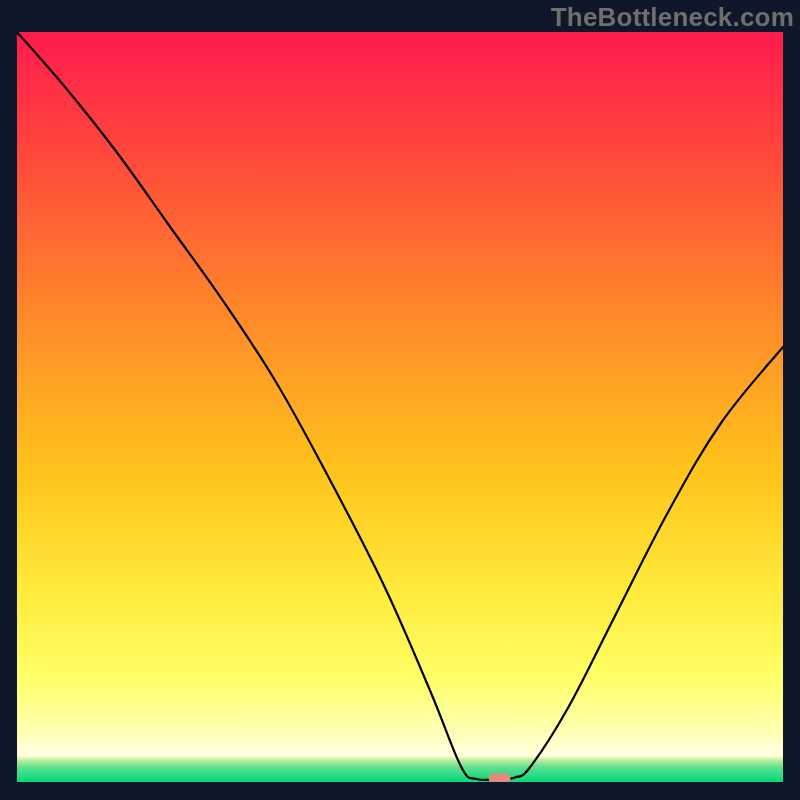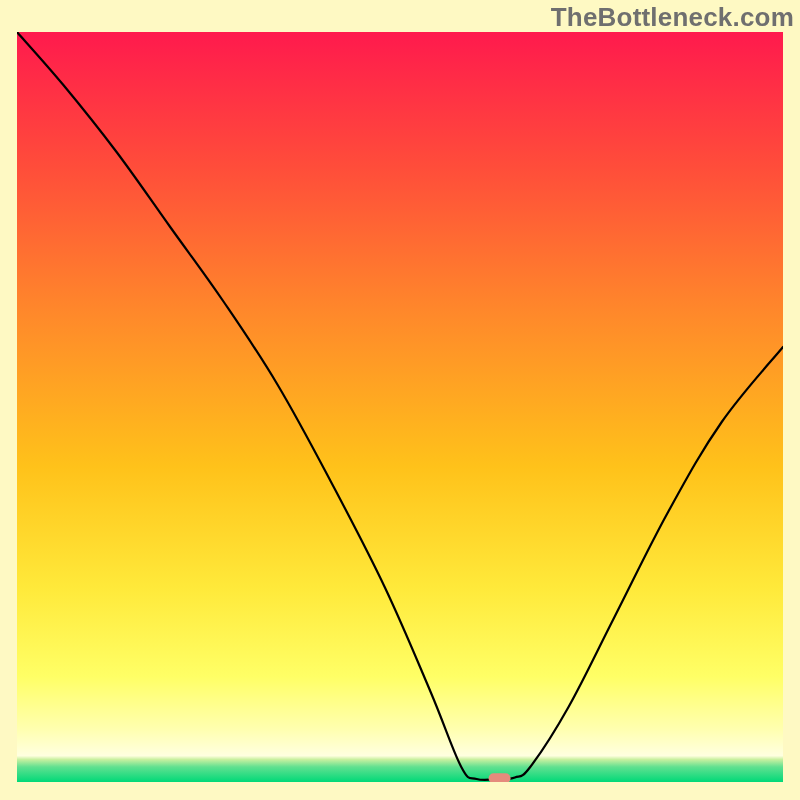--- a/index.html
+++ b/index.html
@@ -1,21 +1,21 @@
 <!DOCTYPE html>
 <html><head>
 <meta charset="utf-8">
 <style>
   * { margin: 0; padding: 0; box-sizing: border-box; }
   html, body { width: 800px; height: 800px; overflow: hidden; background: #000; }
   .frame {
     position: relative;
     width: 800px;
     height: 800px;
-    background: #fef9c3;
+    background: #0f172a;
   }
   .watermark {
     position: absolute;
     top: 2px;
     right: 6px;
     font-family: Arial, Helvetica, sans-serif;
     font-size: 26px;
     font-weight: 600;
     color: #6f6f6f;
     letter-spacing: 0.2px;

